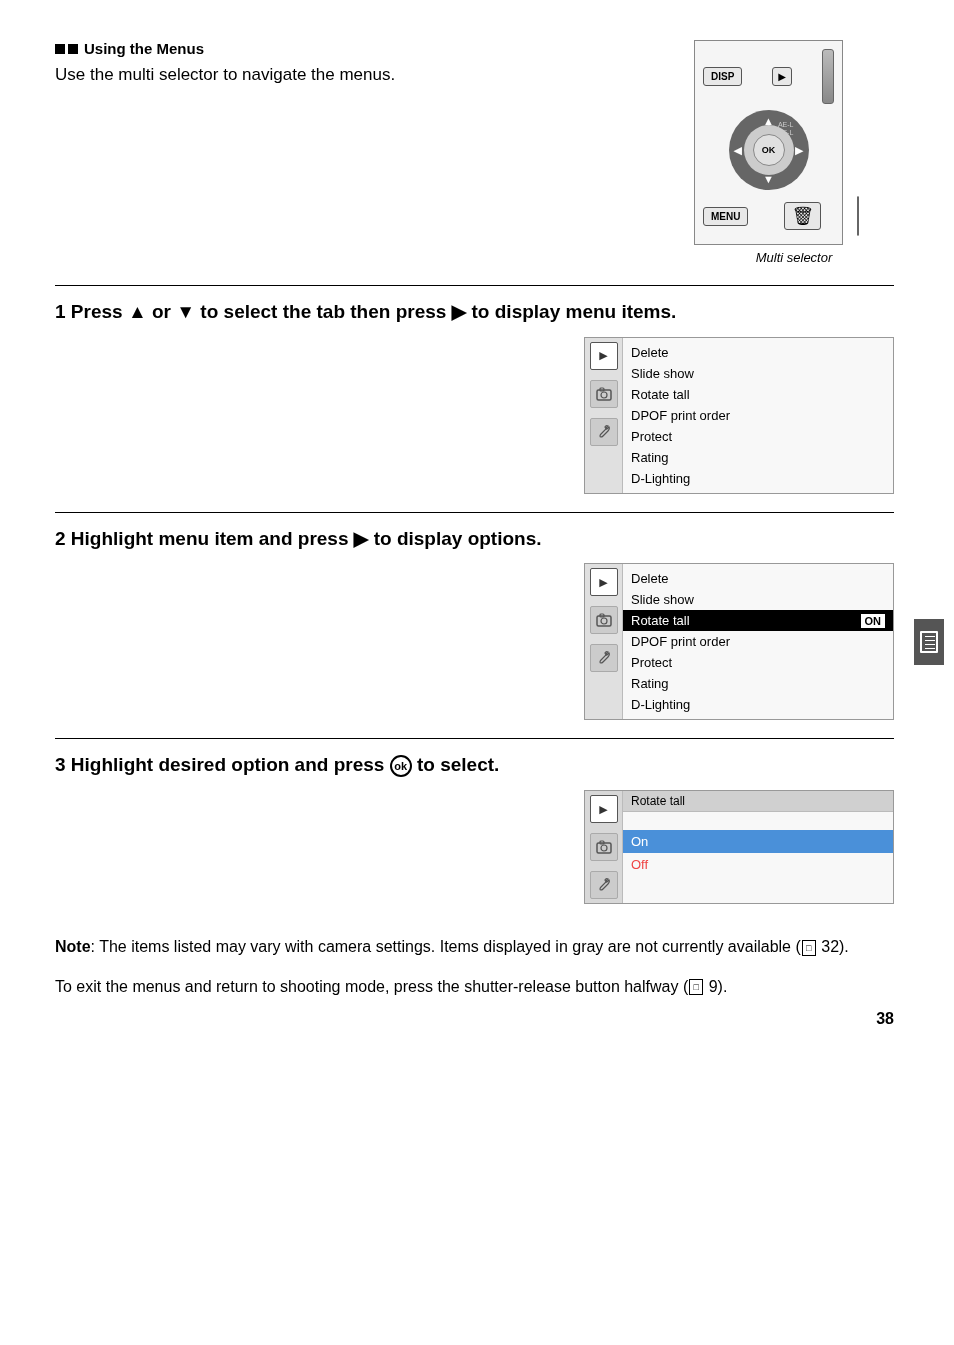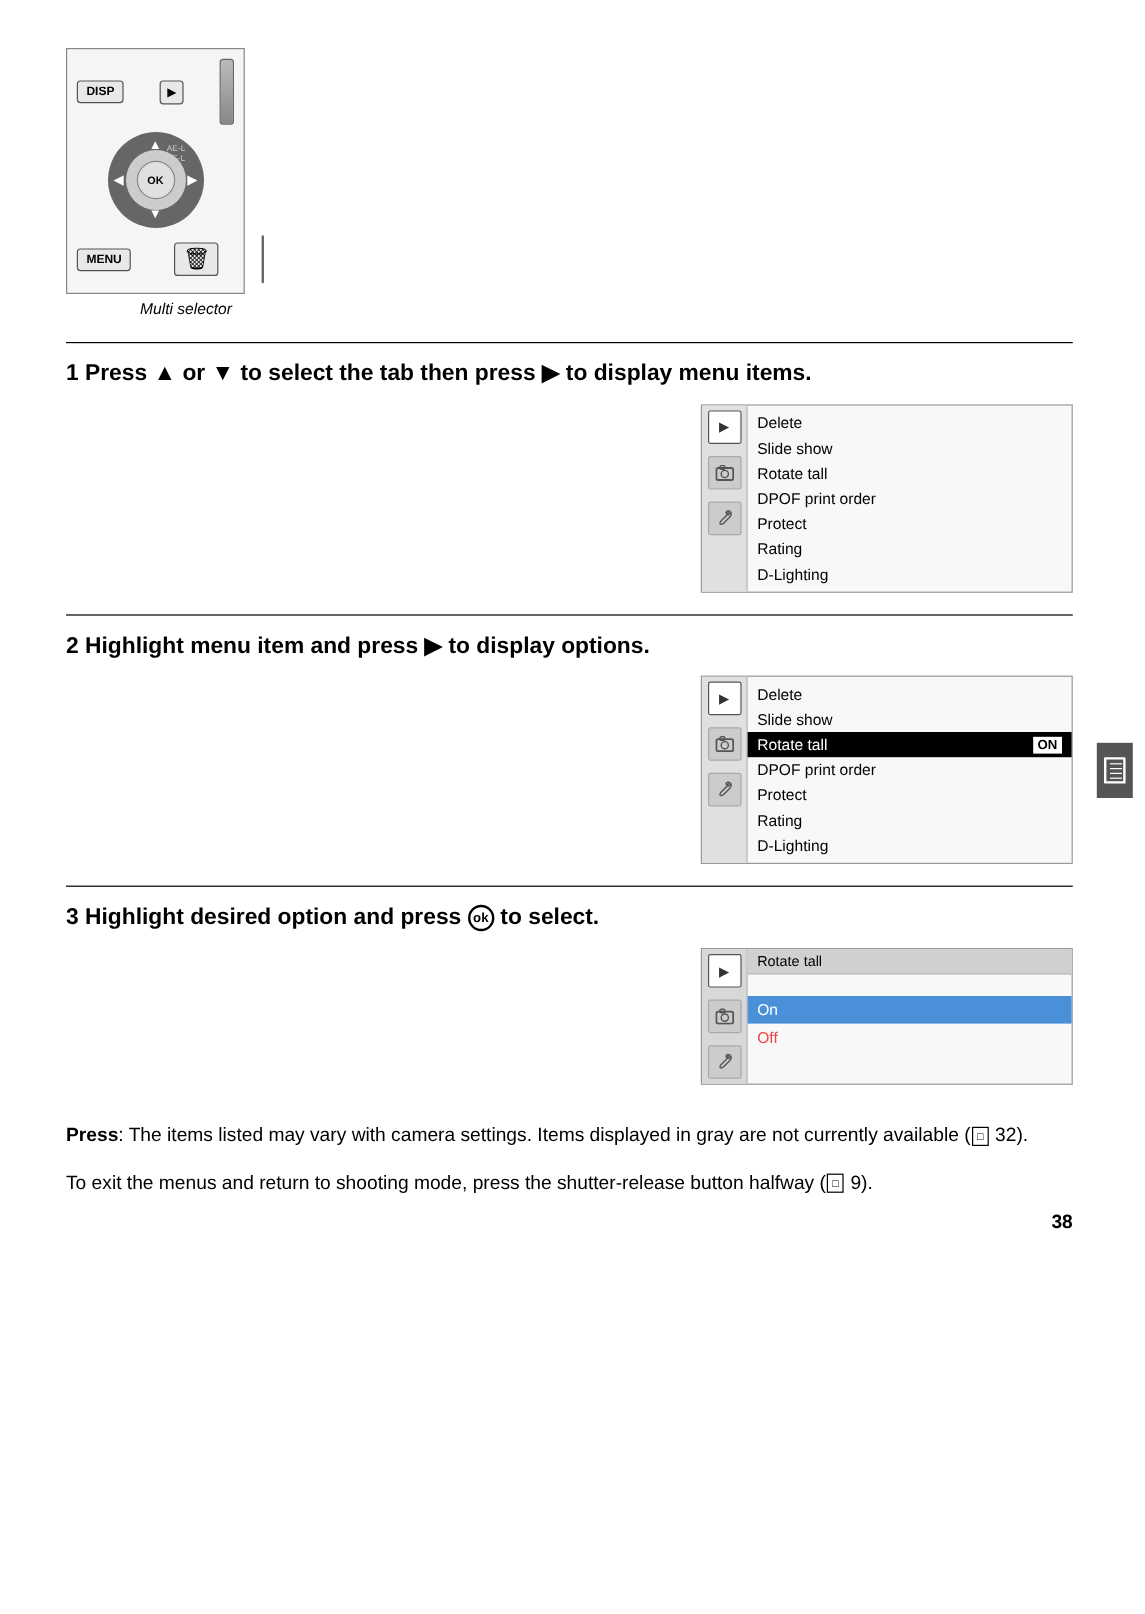--- a/index.html
+++ b/index.html
@@ -379,20 +379,30 @@
       margin: 0 1px;
     }
 
   </style>
 </head>
 <body>
 
 <div class="page">
 
   <div class="using-menus-section">
+    <div class="using-menus-text">
+      <div class="section-heading">
+        <span class="black-squares">
+          <span class="black-square"></span>
+          <span class="black-square"></span>
+        </span>
+        <span>Using the Menus</span>
+      </div>
+      <div class="section-body-text">Use the multi selector to navigate the menus.</div>
+    </div>
 
     <div class="camera-diagram">
       <div class="camera-diagram-inner">
         <div class="camera-top-row">
           <div class="cam-btn">DISP</div>
           <div class="cam-play-btn">▶</div>
           <div class="cam-scroll"></div>
         </div>
         <div class="multi-selector-container">
           <div class="multi-selector">
@@ -534,21 +544,21 @@
             <div class="step3-item">Off</div>
             <div style="height: 20px;"></div>
           </div>
         </div>
       </div>
     </div>
   </div>
 
   <div class="notes-section">
     <p>
-      <span class="note-label">Press</span>: The items listed may vary with camera settings.  Items displayed in gray are not currently available (<span class="ref-square">□</span> 32).
+      <span class="note-label">Note</span>: The items listed may vary with camera settings.  Items displayed in gray are not currently available (<span class="ref-square">□</span> 32).
     </p>
     <p>
       To exit the menus and return to shooting mode, press the shutter-release button halfway (<span class="ref-square">□</span> 9).
     </p>
   </div>
 
   <div class="page-number">38</div>
 </div>
 
 </body></html>

